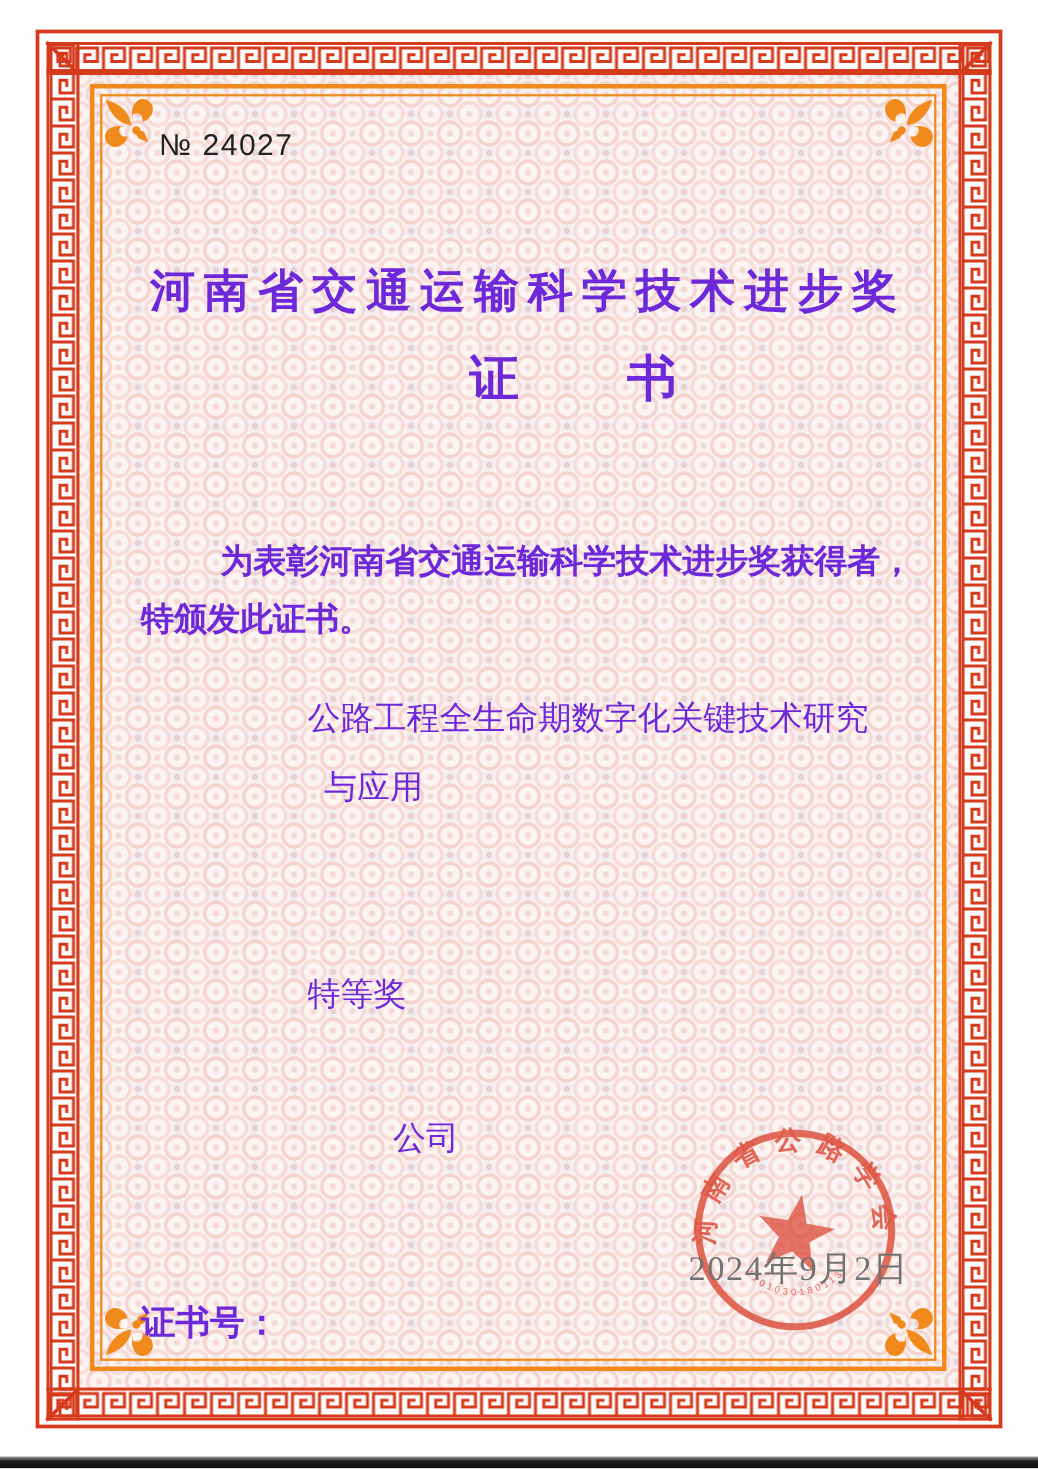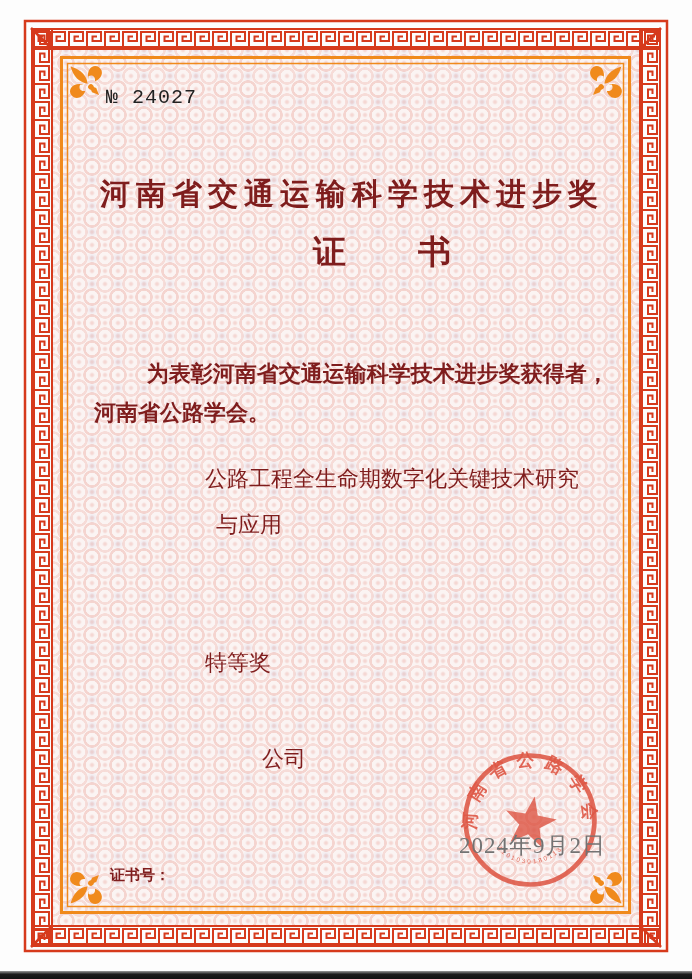--- a/index.html
+++ b/index.html
@@ -22,24 +22,24 @@
       radial-gradient(circle, rgba(233,150,138,0) 6px, rgba(233,150,138,0.34) 6.5px, rgba(233,150,138,0.34) 8.5px, rgba(233,150,138,0) 9px),
       radial-gradient(circle, rgba(233,150,138,0) 6px, rgba(233,150,138,0.26) 6.5px, rgba(233,150,138,0.26) 8.5px, rgba(233,150,138,0) 9px),
       radial-gradient(circle, rgba(228,140,128,0.28) 1.5px, rgba(228,140,128,0) 2.6px),
       radial-gradient(circle, rgba(200,205,230,0.25) 2px, rgba(200,205,230,0) 6px);
     background-size:26px 26px, 26px 26px, 13px 13px, 26px 26px;
     background-position:0 0, 13px 13px, 6.5px 6.5px, 0 13px;
   }
   .border-svg, .seal-svg{position:absolute;left:0;top:0;}
   .border-svg{width:692px;height:979px;}
 
-  .txt{position:absolute;color:#7f1d1d;white-space:nowrap;}
+  .txt{position:absolute;color:#6d28d9;white-space:nowrap;}
   .serial{
     left:106px;top:86px;
-    font-family:Liberation Mono, monospace;
+    font-family:Liberation Sans, sans-serif;
     font-size:20px;letter-spacing:1px;color:#222;
   }
   .title{
     left:70px;top:174px;width:552px;
     text-align:center;font-size:30px;font-weight:700;
     letter-spacing:6px;padding-left:6px;white-space:nowrap;
   }
   .subtitle{
     left:70px;top:230px;width:552px;
     text-align:center;font-size:33px;font-weight:700;
@@ -59,21 +59,21 @@
   .val-award{left:205px;top:648px;}
   .lbl-winner{left:94px;top:698px;}
   .val-winner1{left:205px;top:698px;}
   .val-winner2{left:216px;top:744px;margin-left:46px;}
   .date{
     left:459px;top:830px;
     font-family:"Liberation Serif", serif;
     font-size:23px;color:#737373;letter-spacing:1px;
     z-index:5;
   }
-  .lbl-certno{left:94px;top:866px;font-size:15px;font-weight:700;margin-left:16px;}
+  .lbl-certno{left:94px;top:866px;font-size:23px;font-weight:700;}
   .val-certno{
     left:184px;top:867px;
     font-family:"Liberation Serif", serif;
     font-size:21px;color:#1e1e1e;letter-spacing:0.5px;
   }
   .seal-svg{left:452px;top:742px;width:156px;height:156px;opacity:0.92;z-index:4;}
   .photo-edge{
     position:absolute;left:0;top:971px;width:692px;height:8px;
     background:linear-gradient(#9a9a9a, #1c1c1c 40%, #111);
   }
@@ -140,21 +140,21 @@
     <use href="#fleur" transform="translate(86,888) rotate(-135) scale(1.15)"></use>
     <use href="#fleur" transform="translate(606,888) rotate(135) scale(1.15)"></use>
   </svg>
 
   <div class="txt serial">№ 24027</div>
 
   <div class="txt title">河南省交通运输科学技术进步奖</div>
 
   <div class="txt subtitle">证书</div>
 
-  <div class="txt body-par">为表彰河南省交通运输科学技术进步奖获得者，河南省公路学会。</div>
+  <div class="txt body-par">为表彰河南省交通运输科学技术进步奖获得者，特颁发此证书。</div>
 
   <div class="txt fvalue val-project1">公路工程全生命期数字化关键技术研究</div>
   <div class="txt fvalue val-project2">与应用</div>
 
   <div class="txt fvalue val-award">特等奖</div>
 
   <div class="txt fvalue val-winner2">公司</div>
 
   <svg class="seal-svg" viewBox="0 0 150 150" xmlns="http://www.w3.org/2000/svg">
     <defs>

